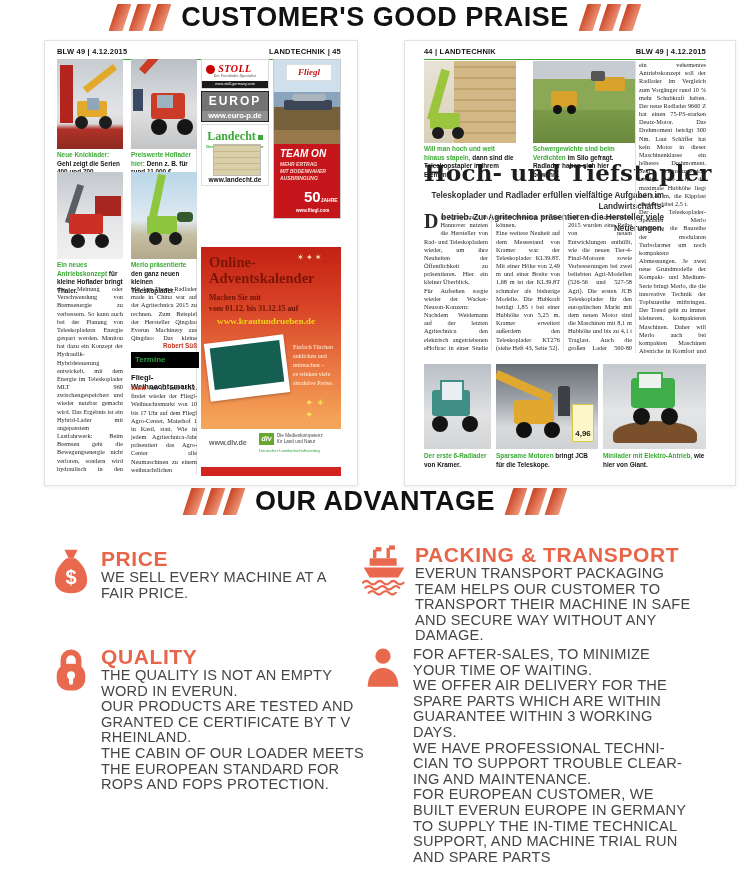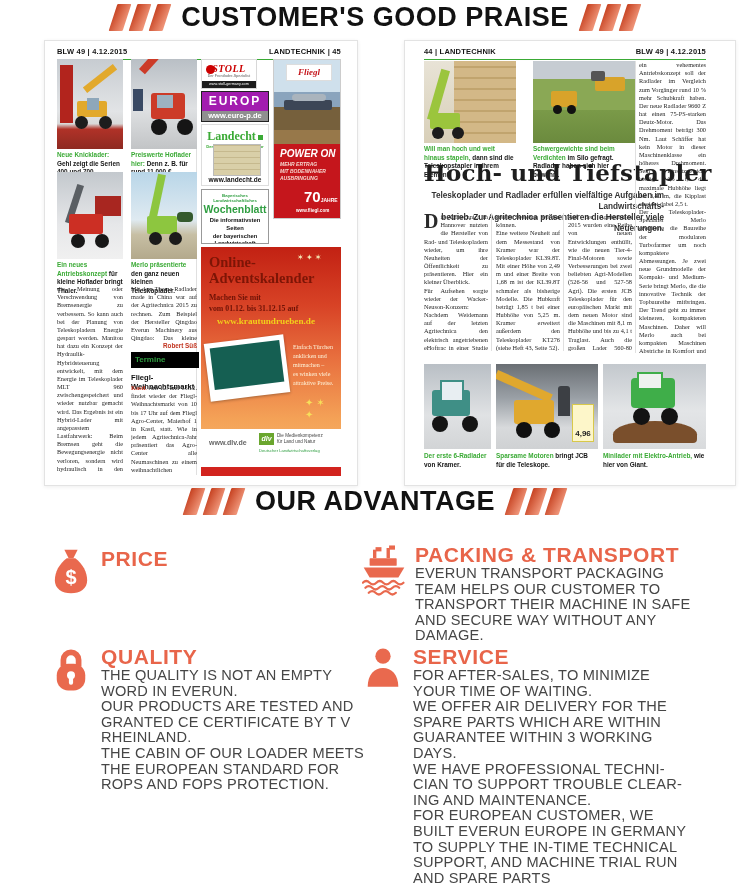--- a/index.html
+++ b/index.html
@@ -106,55 +106,47 @@
     <p class="np-cap" style="left:12px;top:220px;width:66px;"><span class="lead">Ein neues Antriebskonzept</span><span> für kleine Hoflader bringt Thaler.</span></p>
     <p class="np-cap" style="left:86px;top:220px;width:66px;"><span class="lead">Merlo präsentierte</span><span> den ganz neuen kleinen Teleskoplader.</span></p>
 
     <div class="np-body" style="left:12px;top:244px;width:66px;height:190px;">die Meinung oder Verschwendung von Bremsenergie zu verbessern. So kann auch bei der Planung von Teleskopladern Energie gespart werden. Manitou hat dazu ein Konzept der Hydraulik-Hybridsteuerung entwickelt, mit dem Energie im Teleskoplader MLT 960 zwischengespeichert und wieder nutzbar gemacht wird. Das Ergebnis ist ein Hybrid-Lader mit angepasstem Lastfahrwerk: Beim Bremsen geht die Bewegungsenergie nicht verloren, sondern wird hydraulisch in den Achsen gespeichert. Sie wird dann wieder freigesetzt, wenn der Motor stark beansprucht wird oder die Maschine einen Leistungsschub benötigt. Über die hydraulische Energiespeicherung will der Hersteller bis zu 30 Prozent Diesel sparen. Das Hybridsystem wird durch eine intelligente Kontrolle von Motor und Getriebe ergänzt. Diese sind auf die Getriebeübersetzung und die Motorsteuerung abgestimmt.</div>
     <div class="np-body" style="left:86px;top:244px;width:66px;height:56px;">Mit dem Thema Radlader made in China war auf der Agritechnica 2015 zu rechnen. Zum Beispiel der Hersteller Qingdao Everun Machinery aus Qingdao: Das kleine Unternehmen wurde 2007 gegründet, mit einer Produktion von 800 Radladern im Jahr. Der Exportanteil nach Europa beträgt 70 %.</div>
     <div class="abs" style="left:86px;top:301px;width:66px;text-align:right;font:800 6.3px 'Liberation Sans',sans-serif;color:#c2341f;">Robert Süß</div>
     <div class="abs" style="left:86px;top:311px;width:60px;background:#000000;color:#2f9e41;font:800 8px/16px 'Liberation Sans',sans-serif;padding:0 4px;">Termine</div>
     <div class="abs" style="left:86px;top:332px;width:66px;font:800 7.6px 'Liberation Sans',sans-serif;color:#111;">Fliegl-Weihnachtsmarkt</div>
     <p class="np-body" style="left:86px;top:343px;width:66px;height:91px;margin:0;"><span style="color:#c2341f;font-weight:bold;">Kastl.</span><span> Am 12. und 13.12. findet wieder der Fliegl-Weihnachtsmarkt von 10 bis 17 Uhr auf dem Fliegl Agro-Center, Maierhof 1 in Kastl, statt. Wie in jedem Agritechnica-Jahr präsentiert das Agro-Center alle Neumaschinen zu einem weihnachtlichen Aktionspreis. Interessierten Land- und Forstwirten werden Live-Vorführungen demonstriert. Eine Schneefräsenvorführung, Hopfen- und Getreideschaukelfässer samt Christkindlmarkt, Glühwein und ein Kinderprogramm erwartet die Besucher.</span></p>
 
-    <div class="ad" style="left:156px;top:18px;width:56px;height:30px;border:1px solid #d8d8d8;text-align:center;">
+    <div class="ad" style="left:156px;top:18px;width:68px;height:30px;border:1px solid #d8d8d8;text-align:center;">
       <span class="sh" style="left:4px;top:5px;width:9px;height:9px;background:#c00;border-radius:50%;"></span>
       <div style="margin-top:3px;font:800 italic 10px 'Liberation Serif',serif;color:#c00;letter-spacing:.5px;">STOLL</div>
       <div style="font:700 3.6px 'Liberation Sans',sans-serif;color:#888;">Der Frontlader-Spezialist</div>
       <div style="position:absolute;left:0;right:0;bottom:0;height:7px;background:#1c1c1c;color:#fff;font:400 3.8px/7px 'Liberation Sans',sans-serif;">www.stoll-germany.com</div>
     </div>
     <div class="ad" style="left:156px;top:50px;width:68px;height:31px;border:1px solid #222;">
-      <div style="height:19px;background:#a21caf;color:#fff;font:800 12px/19px 'Liberation Sans',sans-serif;text-align:center;letter-spacing:2px;">EUROP</div>
+      <div style="height:19px;background:#737373;color:#fff;font:800 12px/19px 'Liberation Sans',sans-serif;text-align:center;letter-spacing:2px;">EUROP</div>
       <div style="height:10px;background:#8f8f8f;color:#fff;font:800 7.5px/10px 'Liberation Sans',sans-serif;text-align:center;">www.euro-p.de</div>
     </div>
     <div class="ad" style="left:156px;top:83px;width:68px;height:62px;border:1px solid #ddd;text-align:center;">
       <div style="margin-top:4px;font:800 12px 'Liberation Serif',serif;color:#3aaa35;"><span>Landecht</span><span style="display:inline-block;width:5px;height:5px;background:#3aaa35;margin-left:2px;"></span></div>
       <div style="font:700 4.2px 'Liberation Sans',sans-serif;color:#3aaa35;">Der Shop für Land und Natur</div>
       <i class="sh" style="left:11px;top:19px;width:46px;height:30px;background:repeating-linear-gradient(0deg,#d9cfa8 0 5px,#c6b98e 5px 6px),#d9cfa8;border:1px solid #bbb;"></i>
       <div style="position:absolute;left:0;right:0;bottom:2px;font:800 6.5px 'Liberation Sans',sans-serif;color:#111;">www.landecht.de</div>
     </div>
-    <div class="ad" style="left:156px;top:148px;width:68px;height:55px;border:1px solid #999;text-align:center;">
-      <div style="margin-top:3px;font:800 4.4px 'Liberation Sans',sans-serif;color:#2f9e41;">Bayerisches Landwirtschaftliches</div>
-      <div style="font:800 10.5px 'Liberation Sans',sans-serif;color:#2f9e41;">Wochenblatt</div>
-      <div class="pre" style="margin-top:2px;font:800 5.8px/1.35 'Liberation Sans',sans-serif;color:#111;">Die informativsten
-Seiten
-der bayerischen
-Landwirtschaft</div>
-    </div>
 
     <div class="ad" style="left:228px;top:18px;width:68px;height:160px;border:1px solid #ccc;">
       <i class="sh" style="inset:0;background:linear-gradient(180deg,#cfe0ec 0 20%,#8aa4bd 20% 30%,#76603c 30% 44%,#97784a 44% 53%,#c5161c 53% 100%);"></i>
       <div class="abs" style="left:12px;top:4px;width:44px;height:15px;background:#fff;border:1px solid #ddd;text-align:center;font:800 italic 9px/15px 'Liberation Serif',serif;color:#c5161c;">Fliegl</div>
       <i class="sh" style="left:10px;top:40px;width:48px;height:10px;background:#3c4656;border-radius:2px;"></i>
       <i class="sh" style="left:18px;top:34px;width:34px;height:7px;background:#aab4bd;border-radius:4px;"></i>
-      <div class="abs" style="left:6px;top:88px;font:800 italic 10px 'Liberation Sans',sans-serif;color:#fff;">POWER ON</div>
+      <div class="abs" style="left:6px;top:88px;font:800 italic 10px 'Liberation Sans',sans-serif;color:#fff;">TEAM ON</div>
       <div class="abs pre" style="left:6px;top:101px;font:800 italic 5px/1.4 'Liberation Sans',sans-serif;color:#f6d7cf;">MEHR ERTRAG
 MIT BODENNAHER
 AUSBRINGUNG</div>
-      <div class="abs" style="left:30px;top:128px;font:800 15px 'Liberation Sans',sans-serif;color:#fff;"><span>70</span><span style="font-size:5px;">JAHRE</span></div>
+      <div class="abs" style="left:30px;top:128px;font:800 15px 'Liberation Sans',sans-serif;color:#fff;"><span>50</span><span style="font-size:5px;">JAHRE</span></div>
       <div class="abs" style="left:22px;top:148px;font:700 4.6px 'Liberation Sans',sans-serif;color:#fff;">www.fliegl.com</div>
     </div>
 
     <div class="ad advent-bg" style="left:156px;top:206px;width:140px;height:210px;">
       <div class="abs pre" style="left:8px;top:8px;font:800 14.5px/1.1 'Liberation Serif',serif;color:#7d1506;">Online-
 Adventskalender</div>
       <div class="abs" style="left:96px;top:6px;font:400 8px 'Liberation Sans',sans-serif;color:#f7e9b5;">✶ ✦ ✶</div>
       <div class="abs pre" style="left:8px;top:46px;font:700 7.8px/1.35 'Liberation Serif',serif;color:#6e1206;">Machen Sie mit
 vom 01.12. bis 31.12.15 auf</div>
       <div class="abs" style="left:8px;top:69px;font:800 9.2px 'Liberation Serif',serif;color:#f2cf1b;margin-left:8px;">www.krautundrueben.de</div>
@@ -269,20 +261,22 @@
       <svg width="38" height="47" viewBox="0 0 40 48">
           <g fill="#e9694e">
             <path d="M13 1h14l-4.5 9h-5z"></path>
             <path d="M15.5 10h9c8 6.5 12.5 14 12.5 23.5C37 42 29.5 47 20 47S3 42 3 33.5C3 24 7.5 16.5 15.5 10z"></path>
           </g>
           <text x="20" y="37" fill="#fff" font-size="21" font-weight="bold" font-family="Liberation Sans,sans-serif" text-anchor="middle">$</text>
         </svg>
     </span>
     <div>
       <h3>PRICE</h3>
+      <p>WE SELL EVERY MACHINE AT A
+FAIR PRICE.</p>
     </div>
   </div>
 
   <div class="adv" style="left:362px;top:544px;width:365px;">
     <span class="ic">
       <svg width="44" height="52" viewBox="0 0 52 58">
           <g fill="#e9694e">
             <rect x="13" y="5" width="4" height="10"></rect>
             <rect x="16" y="2" width="7" height="5"></rect>
             <rect x="29" y="3" width="4" height="12"></rect>
@@ -332,21 +326,20 @@
   <div class="adv" style="left:362px;top:646px;width:365px;">
     <span class="ic">
       <svg width="36" height="42" viewBox="0 0 40 44">
           <g fill="#e9694e">
             <circle cx="20" cy="10" r="8.5"></circle>
             <path d="M3 44c0-14 7.5-21 17-21s17 7 17 21z"></path>
           </g>
         </svg>
     </span>
     <div>
-      <h3>SERVICE</h3>
       <p>FOR AFTER-SALES, TO MINIMIZE
 YOUR TIME OF WAITING.
 WE OFFER AIR DELIVERY FOR THE
 SPARE PARTS WHICH ARE WITHIN
 GUARANTEE WITHIN 3 WORKING
 DAYS.
 WE HAVE PROFESSIONAL TECHNI-
 CIAN TO SUPPORT TROUBLE CLEAR-
 ING AND MAINTENANCE.
 FOR EUROPEAN CUSTOMER, WE

